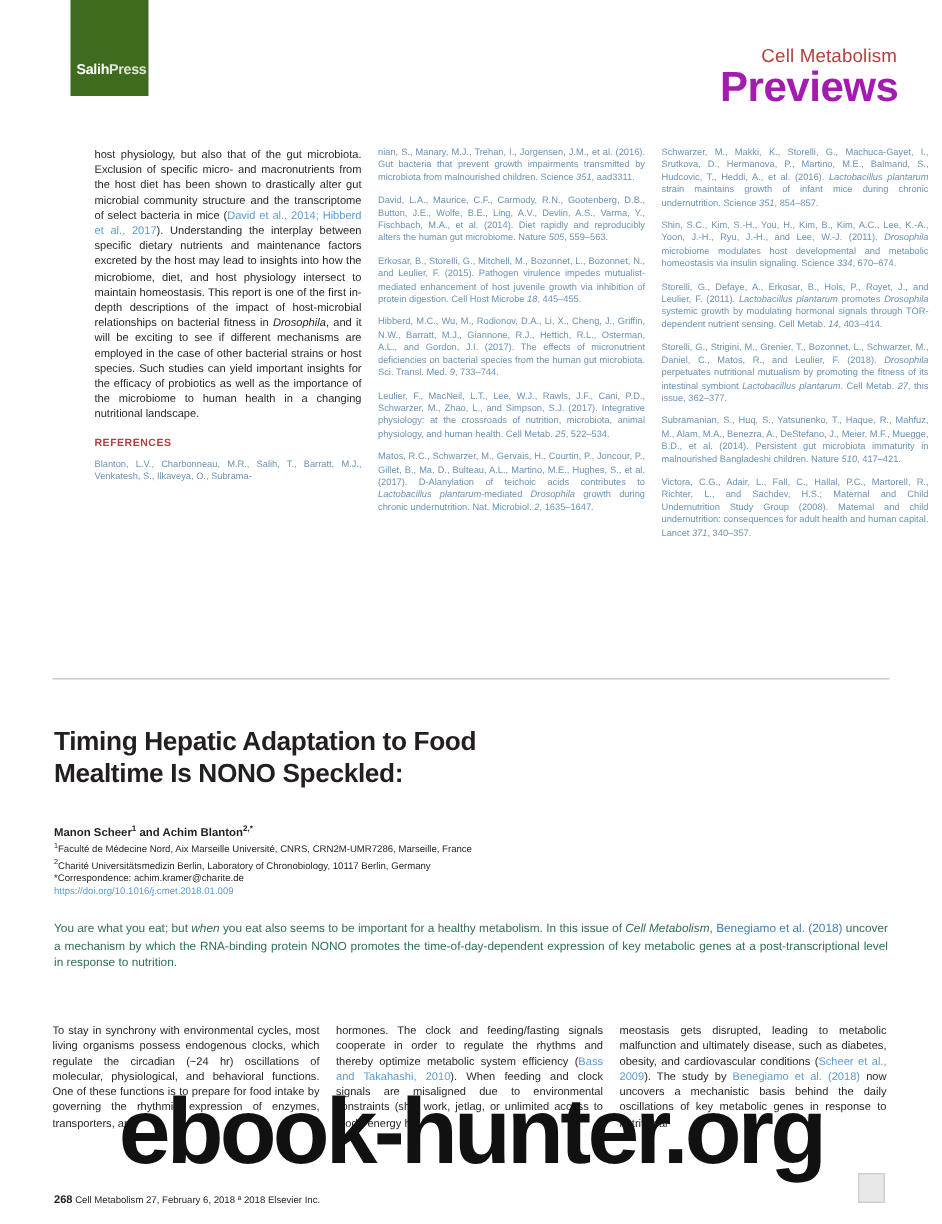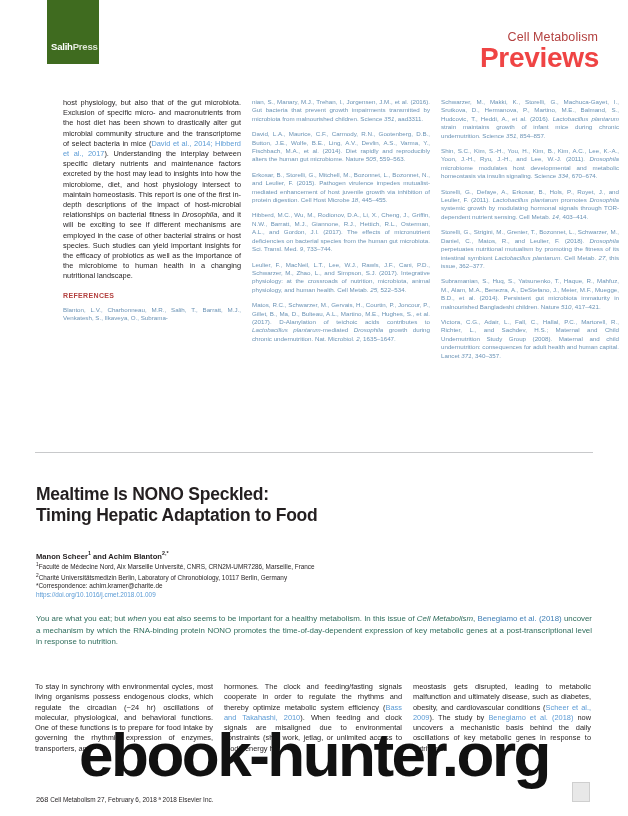--- a/index.html
+++ b/index.html
@@ -45,21 +45,21 @@
     color: #b3403f;
     text-align: right;
     letter-spacing: 0.1px;
   }
   .journal-section {
     position: absolute;
     right: 29px;
     top: 42px;
     font-size: 28px;
     font-weight: bold;
-    color: #ef4444;
+    color: #a21caf;
     text-align: right;
     letter-spacing: -0.3px;
   }
 
   
   .upper {
     position: absolute;
     left: 35px;
     top: 98px;
     width: 558px;
@@ -174,21 +174,21 @@
   .lower .col p { margin: 0; }
 
   
   .footer {
     position: absolute;
     left: 36px;
     bottom: 12px;
     font-size: 6.4px;
     color: #231f20;
   }
-  .footer .pageno { font-weight: normal; font-size: 7.4px; }
+  .footer .pageno { font-weight: bold; font-size: 7.4px; }
 
   
   .watermark {
     position: absolute;
     left: 0;
     top: 724px;
     width: 628px;
     text-align: center;
     font-size: 62px;
     font-weight: bold;
@@ -249,22 +249,22 @@
     <div class="ref-item">Storelli, G., Defaye, A., Erkosar, B., Hols, P., Royet, J., and Leulier, F. (2011). <i>Lactobacillus plantarum</i> promotes <i>Drosophila</i> systemic growth by modulating hormonal signals through TOR-dependent nutrient sensing. Cell Metab. <i>14</i>, 403–414.</div>
     <div class="ref-item">Storelli, G., Strigini, M., Grenier, T., Bozonnet, L., Schwarzer, M., Daniel, C., Matos, R., and Leulier, F. (2018). <i>Drosophila</i> perpetuates nutritional mutualism by promoting the fitness of its intestinal symbiont <i>Lactobacillus plantarum</i>. Cell Metab. <i>27</i>, this issue, 362–377.</div>
     <div class="ref-item">Subramanian, S., Huq, S., Yatsunenko, T., Haque, R., Mahfuz, M., Alam, M.A., Benezra, A., DeStefano, J., Meier, M.F., Muegge, B.D., et al. (2014). Persistent gut microbiota immaturity in malnourished Bangladeshi children. Nature <i>510</i>, 417–421.</div>
     <div class="ref-item">Victora, C.G., Adair, L., Fall, C., Hallal, P.C., Martorell, R., Richter, L., and Sachdev, H.S.; Maternal and Child Undernutrition Study Group (2008). Maternal and child undernutrition: consequences for adult health and human capital. Lancet <i>371</i>, 340–357.</div>
   </div>
 </div>
 
 <div class="rule"></div>
 
 <div class="title">
+  <div>Timing Hepatic Adaptation to Food</div>
   <div>Mealtime Is NONO Speckled:</div>
-  <div>Timing Hepatic Adaptation to Food</div>
 </div>
 
 <div class="authors"><span>Manon Scheer</span><sup>1</sup><span> and Achim Blanton</span><sup>2,*</sup></div>
 
 <div class="affil">
   <div><sup>1</sup><span>Faculté de Médecine Nord, Aix Marseille Université, CNRS, CRN2M-UMR7286, Marseille, France</span></div>
   <div><sup>2</sup><span>Charité Universitätsmedizin Berlin, Laboratory of Chronobiology, 10117 Berlin, Germany</span></div>
   <div><span>*Correspondence: </span><span class="mail">achim.kramer@charite.de</span></div>
   <div class="doi">https://doi.org/10.1016/j.cmet.2018.01.009</div>
 </div>

